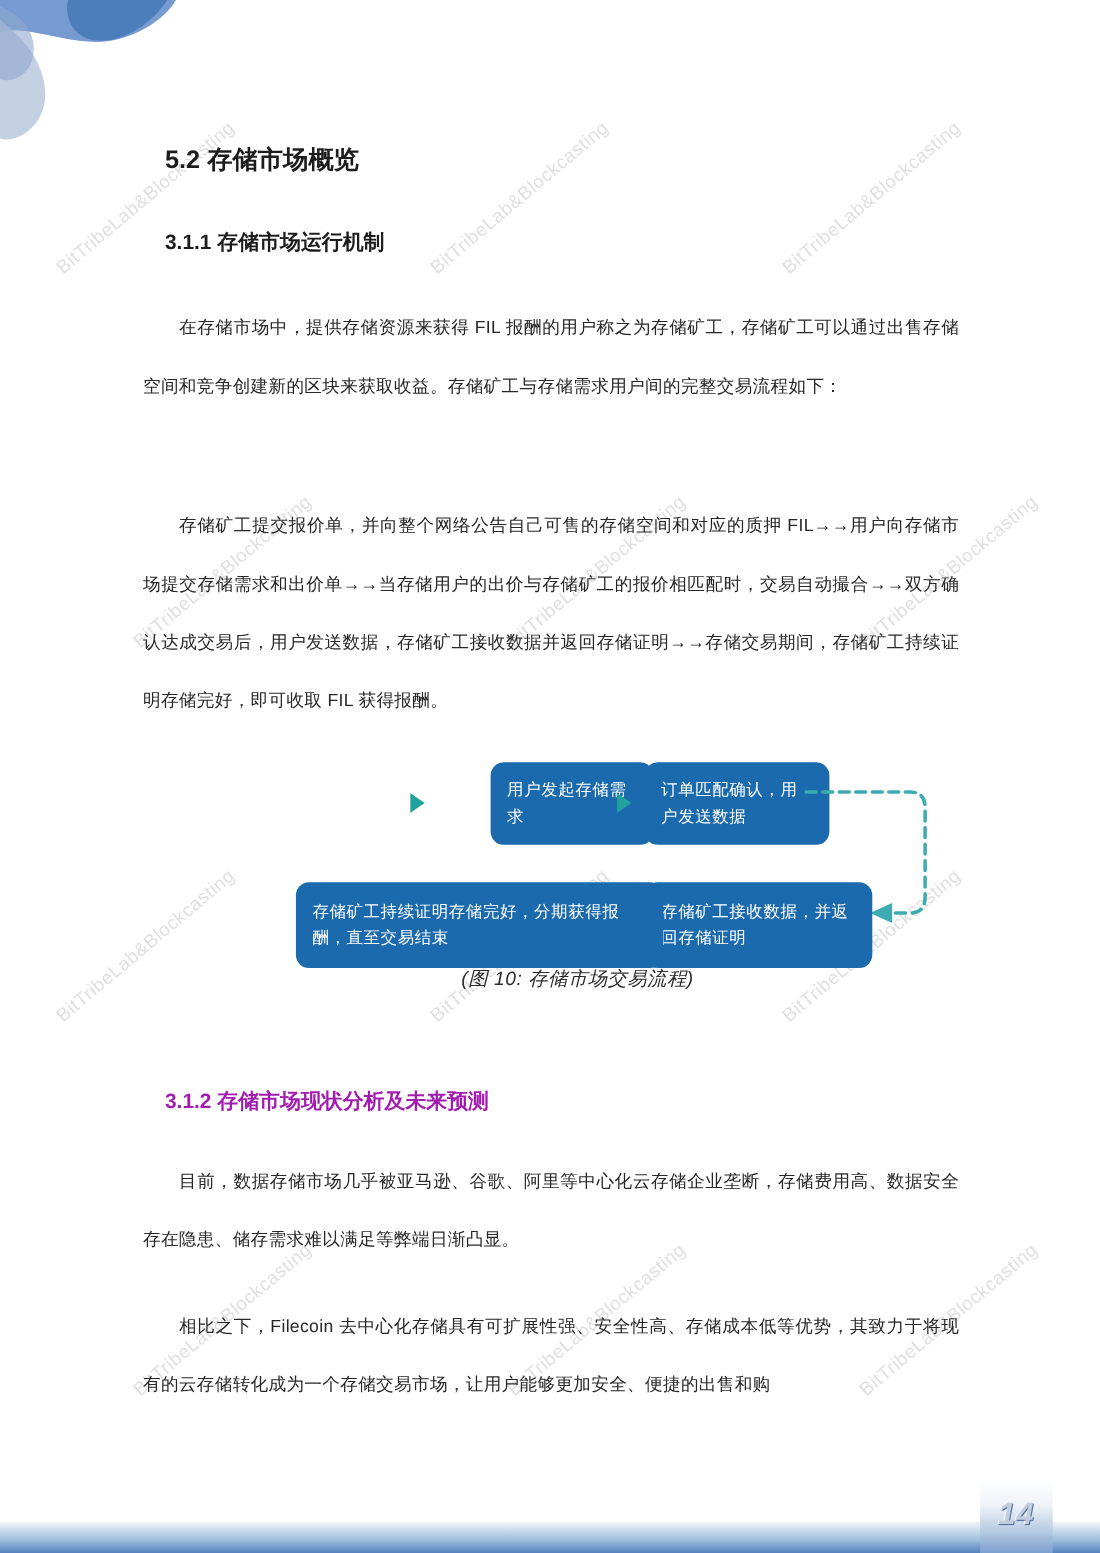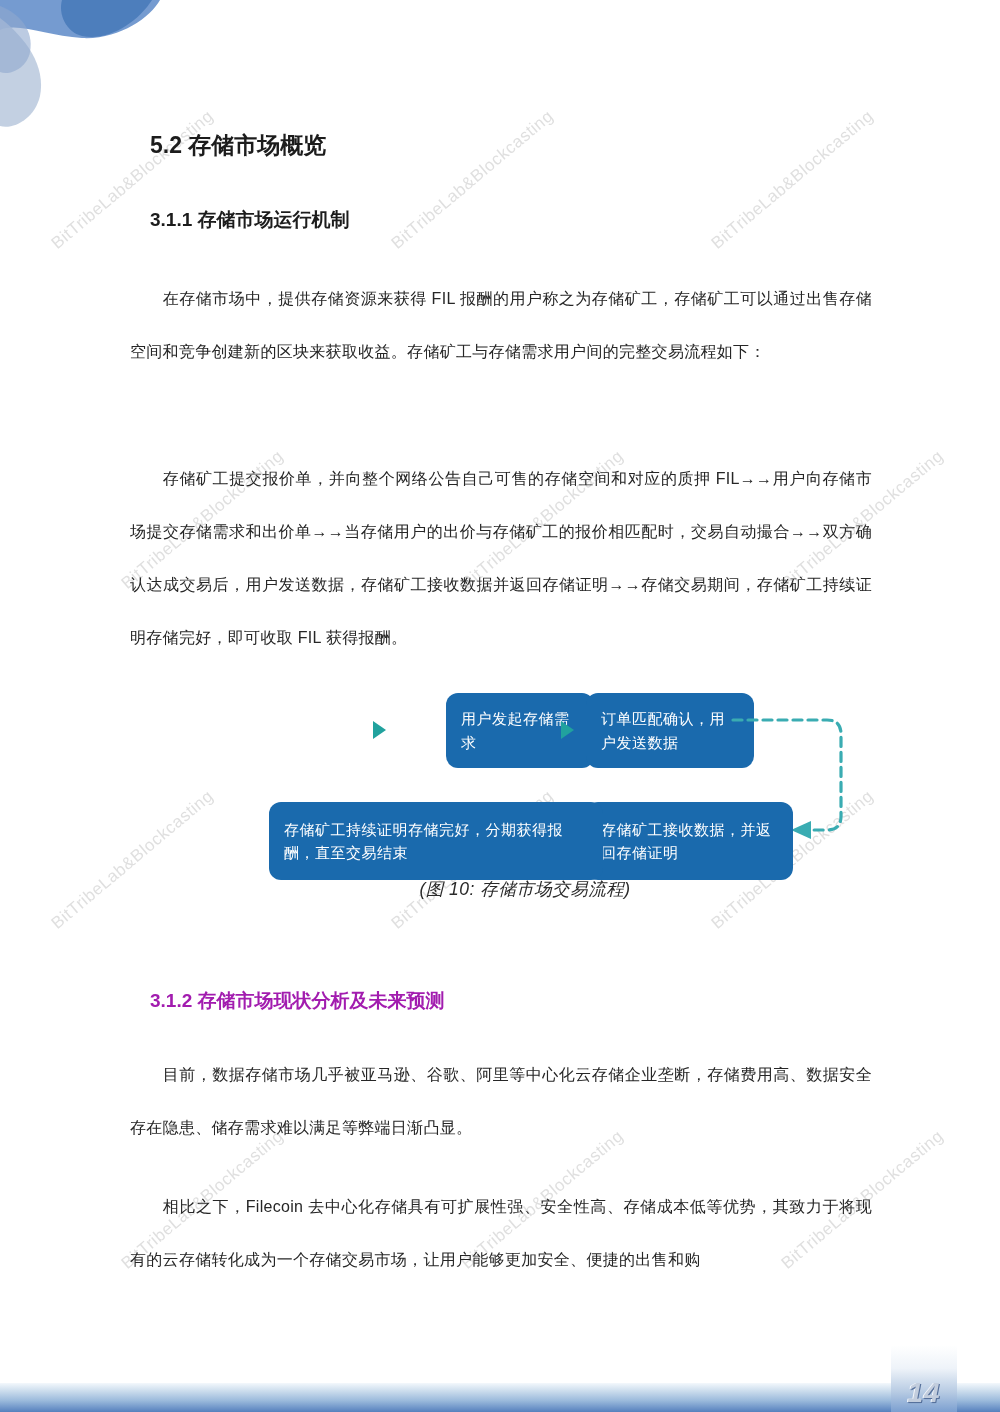--- a/index.html
+++ b/index.html
@@ -96,21 +96,21 @@
   
   .footer-bar {
     position:absolute; left:0; top:1383px; width:1000px; height:29px; z-index:4;
     background:linear-gradient(180deg,#f3f8fc 0%,#cfdfee 25%,#9cbbdc 60%,#6b92c7 88%,#5581bd 100%);
   }
   .page-tab {
     position:absolute; left:891px; top:1345px; width:66px; height:67px; z-index:5;
     background:linear-gradient(180deg,#ffffff 0%,#eef3f9 35%,#b7cbe3 70%,#7b9fd0 100%);
     border-radius:3px 3px 0 0;
     display:flex; align-items:flex-end; justify-content:center;
-    padding-bottom:3px;
+    padding-bottom:20px;
   }
   .page-num {
     font-size:28px; font-weight:bold; font-style:italic;
     color:#c2cddd;
     text-shadow:1px 1px 0 #56719c, -1px 0 0 #f4f7fb, 0 1px 1px #56719c;
     letter-spacing:1px;
   }
 </style>
 </head>
 <body>

